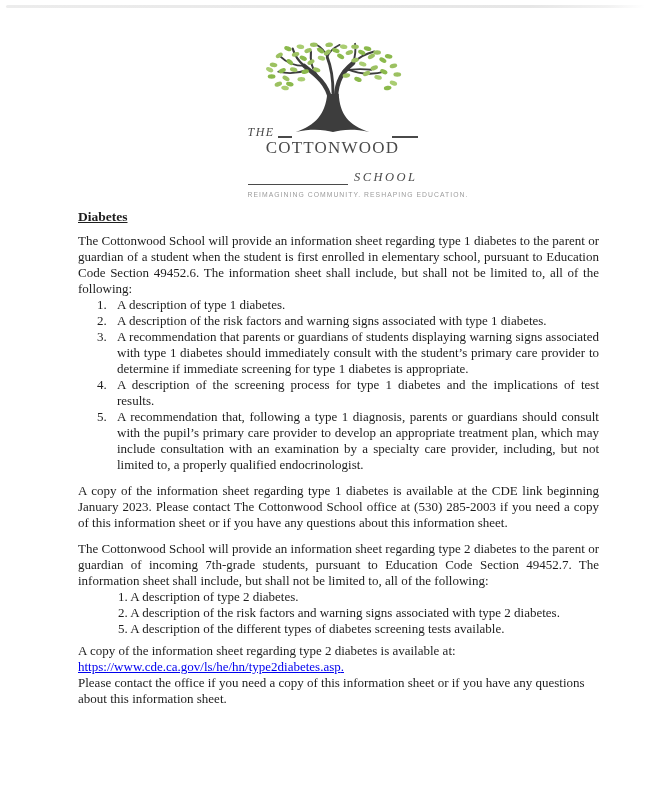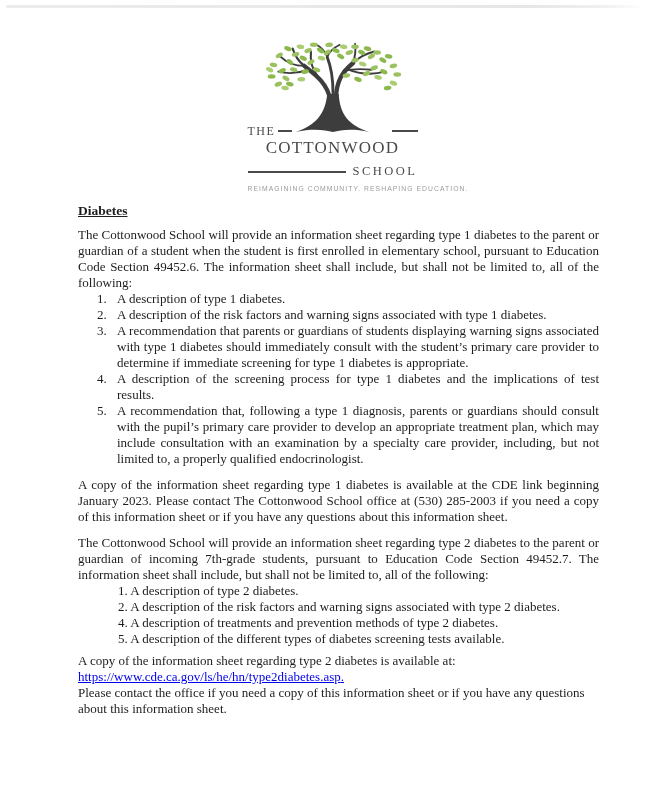--- a/index.html
+++ b/index.html
@@ -8,31 +8,31 @@
     font-family:"Liberation Serif", serif; color:#1d1d1d;
   }
   .top-edge {
     position:absolute; top:5px; left:6px; width:639px; height:3px;
     border-radius:3px;
     background:linear-gradient(to right,#ececec 0%,#e6e6e6 82%,#f1f1f1 94%,rgba(255,255,255,0) 100%);
   }
   
   .logo { width:170px; margin:40px auto 0; text-align:center; }
   .tree-svg { display:block; margin:0 auto -10px; }
-  .logo-row1 { display:flex; align-items:center; height:14px; }
+  .logo-row1 { display:flex; align-items:flex-end; height:14px;font-style:italic; }
   .logo-the { font-size:12px; letter-spacing:1.5px; color:#4a4a4a; line-height:1; }
   .rule { height:2px; background:#4a4a4a; }
   .rule-a { width:14px; margin-left:3px; }
   .gap { flex:1; }
   .rule-b { width:26px; }
   .logo-cottonwood {
     font-size:17px; letter-spacing:1.2px; color:#4a4a4a; line-height:1.08;
     margin-top:1px; white-space:nowrap;
   }
-  .logo-row3 { display:flex; align-items:center; margin-top:8px; }
+  .logo-row3 { display:flex; align-items:flex-end; margin-top:14px;font-style:italic; }
   .rule-c { flex:1; height:1.5px; background:#4a4a4a; margin-right:6px; }
   .logo-school { font-size:12.5px; letter-spacing:2.5px; color:#4a4a4a; line-height:1.1; }
   .logo-tagline {
     margin-top:6px; font-family:"Liberation Sans", sans-serif;
     font-size:6.8px; letter-spacing:1.05px; color:#9b9b9b; white-space:nowrap;
   }
   
   .content { margin:0 66px 0 78px; font-size:13px; line-height:16px; }
   .doc-title { margin-top:14px; text-align:center; font-weight:bold; font-size:13.5px; }
   .section-heading { margin-top:11px; font-weight:bold; text-decoration:underline; font-size:13.5px; }
@@ -179,24 +179,20 @@
   <div class="list2">
     <div class="l2-item">
       <span>1.</span>
       <span>A description of type 2 diabetes.</span>
     </div>
     <div class="l2-item">
       <span>2.</span>
       <span>A description of the risk factors and warning signs associated with type 2 diabetes.</span>
     </div>
     <div class="l2-item">
-      <span>4.</span>
-      <span>A description of treatments and prevention methods of type 2 diabetes.</span>
-    </div>
-    <div class="l2-item">
       <span>5.</span>
       <span>A description of the different types of diabetes screening tests available.</span>
     </div>
   </div>
 
   <div class="p4">
     <p class="p4-line">A copy of the information sheet regarding type 2 diabetes is available at:</p>
     <p class="p4-line">
       <a class="doc-link" href="#">https://www.cde.ca.gov/ls/he/hn/type2diabetes.asp</a><span class="link-period">.</span>
     </p>

